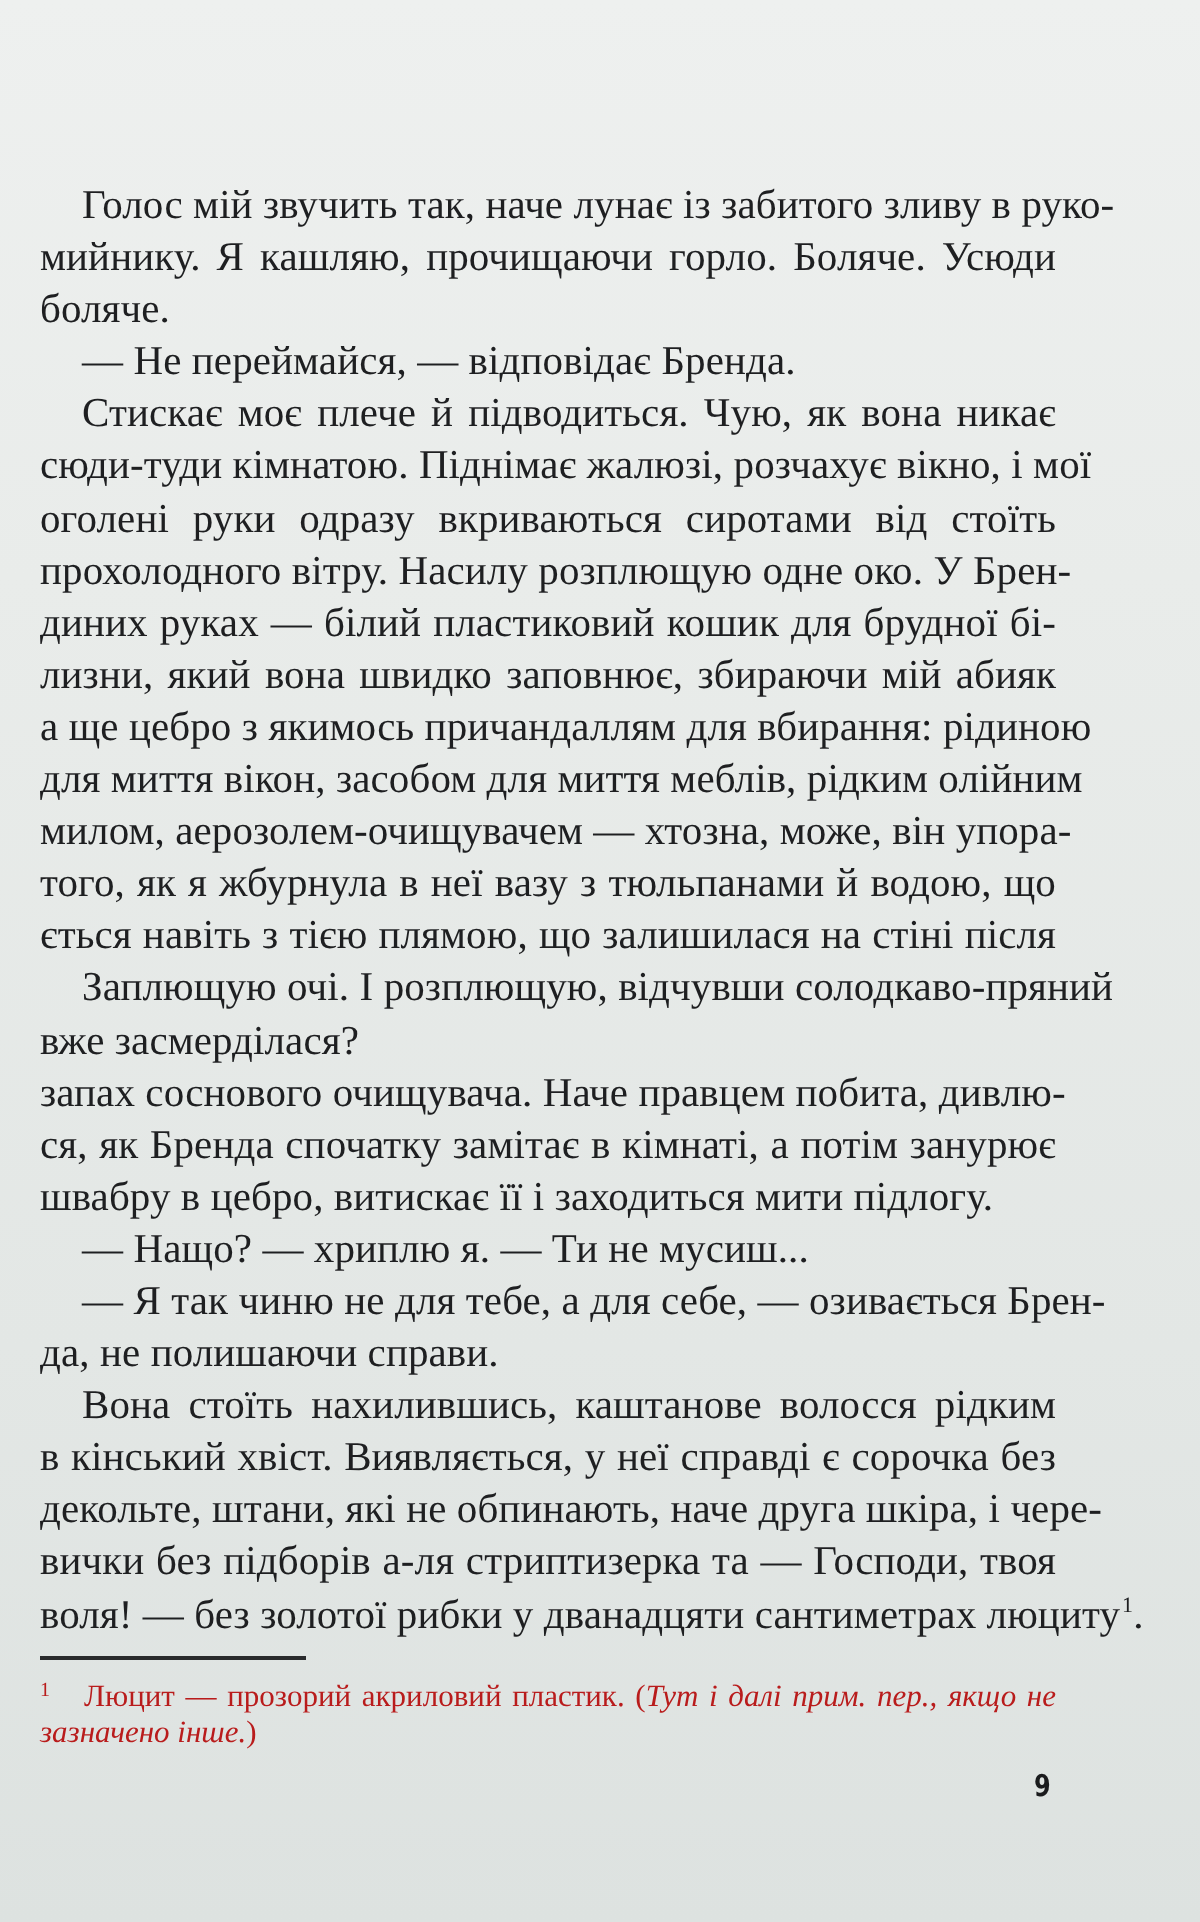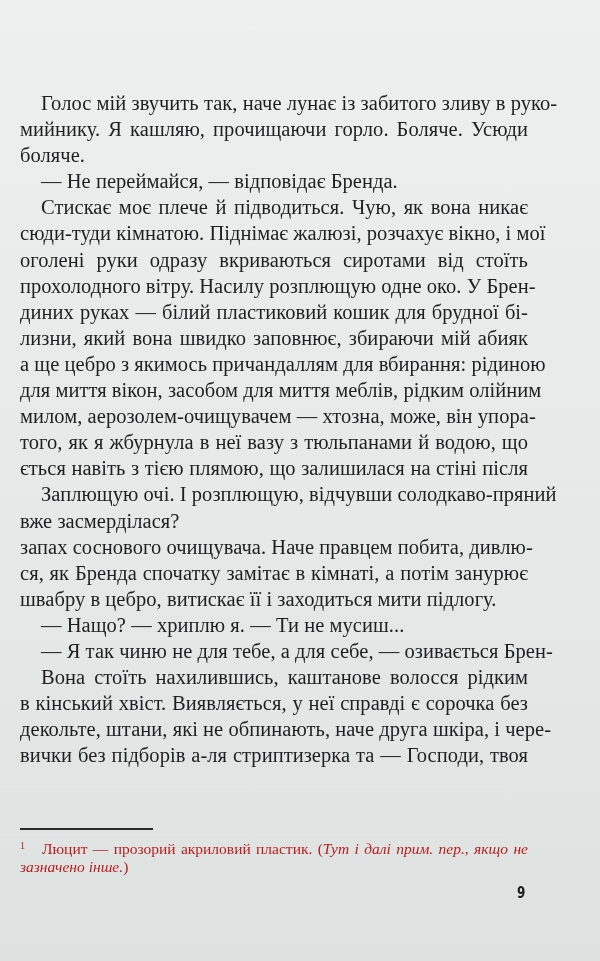--- a/index.html
+++ b/index.html
@@ -113,24 +113,26 @@
       <div class="line"><span>милом, аерозолем-очищувачем — хтозна, може, він упора-</span></div>
       <div class="line"><span>того, як я жбурнула в неї вазу з тюльпанами й водою, що</span></div>
       <div class="line"><span>ється навіть з тією плямою, що залишилася на стіні після</span></div>
       <div class="line indent"><span>Заплющую очі. І розплющую, відчувши солодкаво-пряний</span></div>
       <div class="line last"><span>вже засмерділася?</span></div>
       <div class="line"><span>запах соснового очищувача. Наче правцем побита, дивлю-</span></div>
       <div class="line"><span>ся, як Бренда спочатку замітає в кімнаті, а потім занурює</span></div>
       <div class="line last"><span>швабру в цебро, витискає її і заходиться мити підлогу.</span></div>
       <div class="line indent last"><span>— Нащо? — хриплю я. — Ти не мусиш...</span></div>
       <div class="line indent"><span>— Я так чиню не для тебе, а для себе, — озивається Брен-</span></div>
+      <div class="line last"><span>да, не полишаючи справи.</span></div>
       <div class="line indent"><span>Вона стоїть нахилившись, каштанове волосся рідким</span></div>
       <div class="line"><span>в кінський хвіст. Виявляється, у неї справді є сорочка без</span></div>
       <div class="line"><span>декольте, штани, які не обпинають, наче друга шкіра, і чере-</span></div>
       <div class="line"><span>вички без підборів а-ля стриптизерка та — Господи, твоя</span></div>
+      <div class="line last"><span>воля! — без золотої рибки у дванадцяти сантиметрах люциту</span><sup class="fn">1</sup><span>.</span></div>
     </div>
 
   <div class="footnote-rule"></div>
 
   <div class="footnote">
     <div class="fline first"><span class="fn-marker">1</span><span>Люцит — прозорий акриловий пластик. (</span><em>Тут і далі прим. пер., якщо не</em></div>
     <div class="fline"><em>зазначено інше.</em><span>)</span></div>
   </div>
 
   <div class="page-number">9</div>

